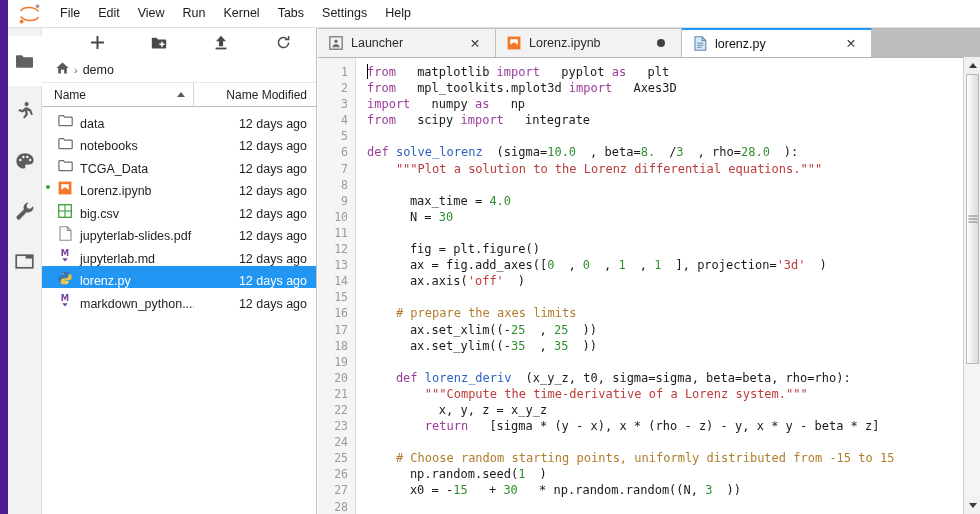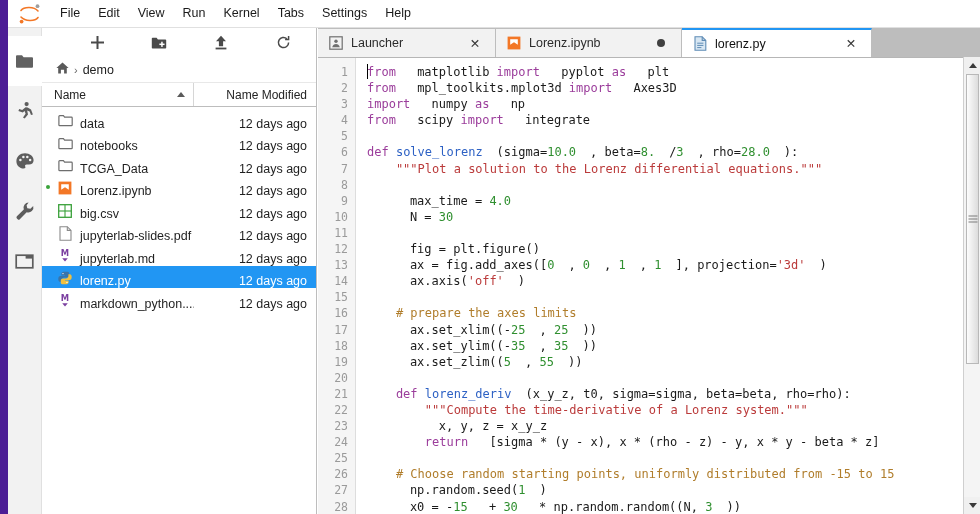--- a/index.html
+++ b/index.html
@@ -607,21 +607,20 @@
           <div class="codeline"><span class="id">    max_time = </span><span class="nm">4.0</span></div>
           <div class="codeline"><span class="id">    N = </span><span class="nm">30</span></div>
           <div class="codeline">&nbsp;</div>
           <div class="codeline"><span class="id">    fig = plt.figure()</span></div>
           <div class="codeline"><span class="id">    ax = fig.add_axes([</span><span class="nm">0</span><span class="id">, </span><span class="nm">0</span><span class="id">, </span><span class="nm">1</span><span class="id">, </span><span class="nm">1</span><span class="id">], projection=</span><span class="st">'3d'</span><span class="id">)</span></div>
           <div class="codeline"><span class="id">    ax.axis(</span><span class="st">'off'</span><span class="id">)</span></div>
           <div class="codeline">&nbsp;</div>
           <div class="codeline"><span class="cm">    # prepare the axes limits</span></div>
           <div class="codeline"><span class="id">    ax.set_xlim((-</span><span class="nm">25</span><span class="id">, </span><span class="nm">25</span><span class="id">))</span></div>
           <div class="codeline"><span class="id">    ax.set_ylim((-</span><span class="nm">35</span><span class="id">, </span><span class="nm">35</span><span class="id">))</span></div>
-          <div class="codeline"><span class="id">    ax.set_zlim((</span><span class="nm">5</span><span class="id">, </span><span class="nm">55</span><span class="id">))</span></div>
           <div class="codeline">&nbsp;</div>
           <div class="codeline"><span class="k">    def </span><span class="fn">lorenz_deriv</span><span class="id">(x_y_z, t0, sigma=sigma, beta=beta, rho=rho):</span></div>
           <div class="codeline"><span class="st">        """Compute the time-derivative of a Lorenz system."""</span></div>
           <div class="codeline"><span class="id">        x, y, z = x_y_z</span></div>
           <div class="codeline"><span class="k">        return </span><span class="id">[sigma * (y - x), x * (rho - z) - y, x * y - beta * z]</span></div>
           <div class="codeline">&nbsp;</div>
           <div class="codeline"><span class="cm">    # Choose random starting points, uniformly distributed from -15 to 15</span></div>
           <div class="codeline"><span class="id">    np.random.seed(</span><span class="nm">1</span><span class="id">)</span></div>
           <div class="codeline"><span class="id">    x0 = -</span><span class="nm">15</span><span class="id"> + </span><span class="nm">30</span><span class="id"> * np.random.random((N, </span><span class="nm">3</span><span class="id">))</span></div>
         </div>

